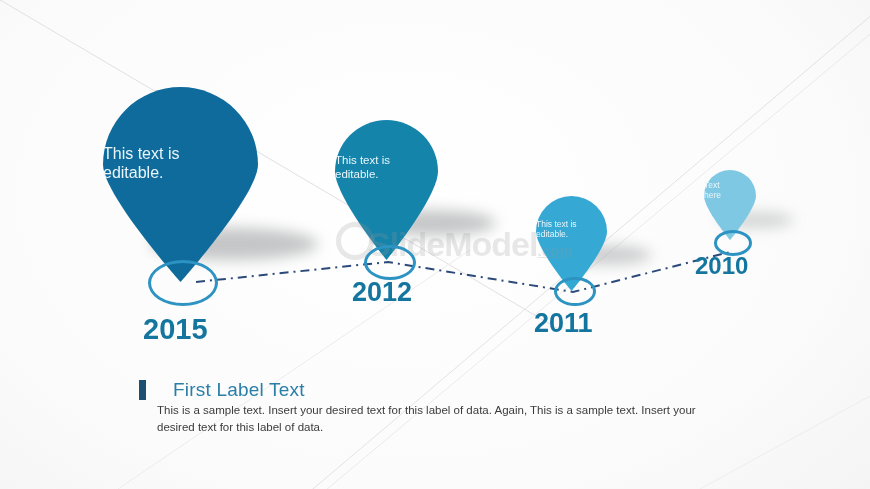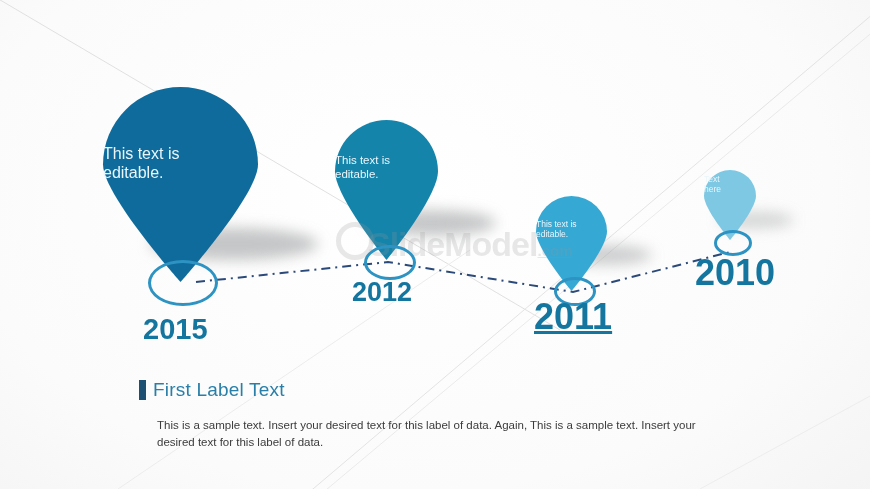--- a/index.html
+++ b/index.html
@@ -90,23 +90,24 @@
     width: 7px;
     height: 20px;
     background: #1d4f73;
     flex: 0 0 auto;
   }
   .label-title {
     font-size: 19px;
     color: #2a7fa8;
     font-weight: normal;
     letter-spacing: 0.2px;
+    margin-left: 20px;
   }
   .label-body {
-    margin-top: 16px;
+    margin-top: 1px;
     margin-left: 18px;
     font-size: 11.5px;
     color: #3b3b3b;
     line-height: 1.45;
     max-width: 545px;
   }
 
   
   .watermark {
     position: absolute;
@@ -184,33 +185,33 @@
   <div class="marker" style="left:536px; top:196px; width:71px; height:95px;">
     <div class="pin">
       <svg viewBox="0 0 71 95" preserveAspectRatio="none">
         <path d="M35.5 95 C35.5 95 71 53 71 35.5 A35.5 35.5 0 1 0 0 35.5 C0 53 35.5 95 35.5 95 Z" fill="#35a8d4"></path>
       </svg>
       <div class="pin-text" style="top:23px; font-size:8.5px;">This  text  is
 editable.</div>
     </div>
   </div>
   <div class="ring" style="left:554px; top:277px; width:36px; height:23px;"></div>
-  <div class="year" style="left:534px; top:296px; font-size:36px;text-decoration:underline;">2011</div>
+  <div class="year" style="left:534px; top:308px; font-size:27px;">2011</div>
 
   <div class="marker" style="left:704px; top:170px; width:52px; height:70px;">
     <div class="pin">
       <svg viewBox="0 0 52 70" preserveAspectRatio="none">
         <path d="M26 70 C26 70 52 39 52 26 A26 26 0 1 0 0 26 C0 39 26 70 26 70 Z" fill="#7ec8e3"></path>
       </svg>
-      <div class="pin-text" style="top:4px; font-size:8.5px;">Text
+      <div class="pin-text" style="top:10px; font-size:8.5px;">Text
 here</div>
     </div>
   </div>
   <div class="ring" style="left:714px; top:230px; width:32px; height:20px; border-width:3px;"></div>
-  <div class="year" style="left:695px; top:252px; font-size:36px;">2010</div>
+  <div class="year" style="left:695px; top:252px; font-size:24px;">2010</div>
 
   <div class="label-block">
     <div class="label-head">
       <div class="accent-bar"></div>
       <div class="label-title">First Label Text</div>
     </div>
     <div class="label-body">This is a sample text. Insert your desired text for this label of data. Again, This is a sample text. Insert your desired text for this label of data.</div>
   </div>
 
 </div>

